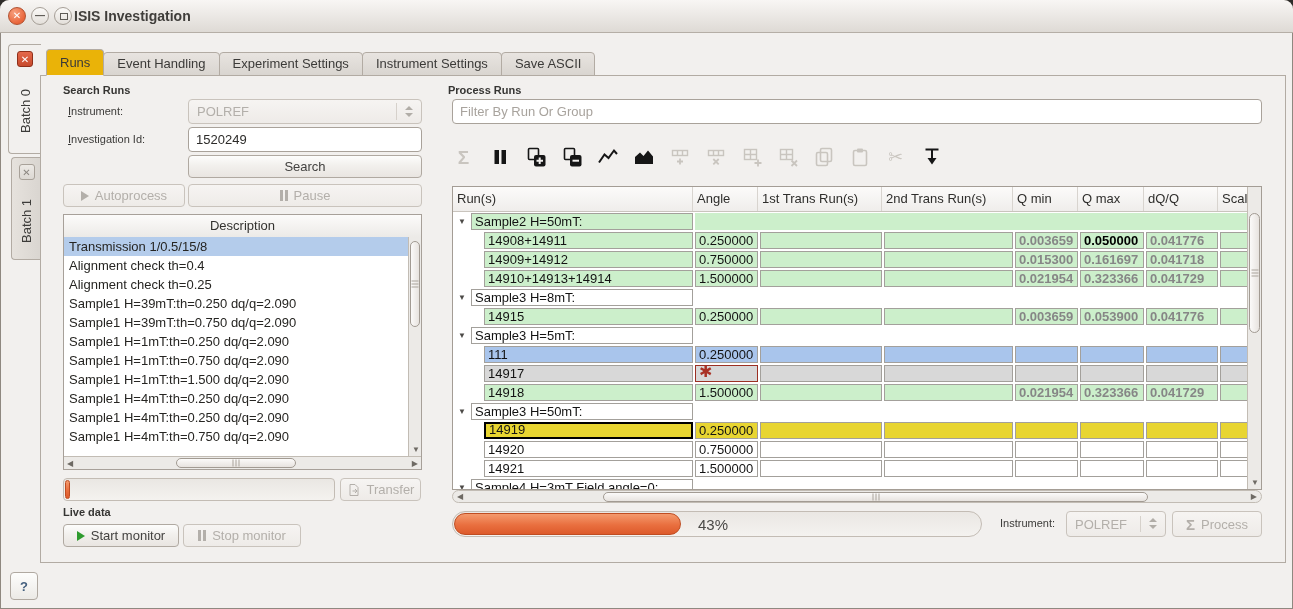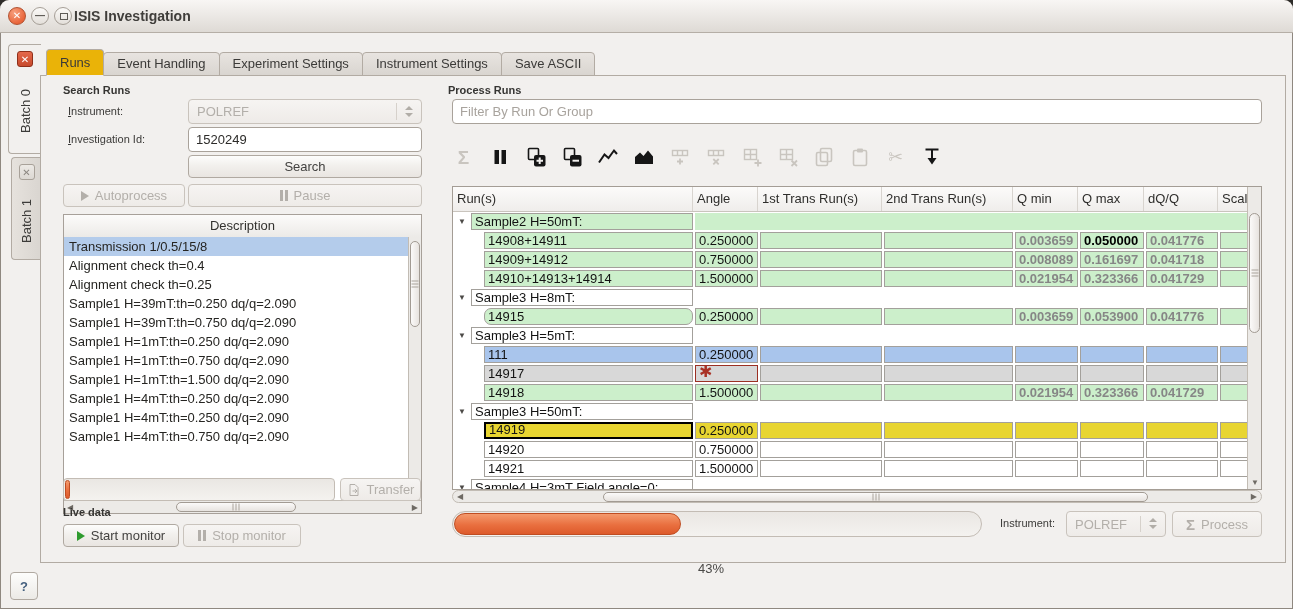--- a/index.html
+++ b/index.html
@@ -37,21 +37,21 @@
   .input::placeholder{color:#a8a39d;}
   .combo{position:absolute;box-sizing:border-box;background:linear-gradient(#f6f4f2,#eeebe8);border:1px solid #c9c3bc;border-radius:4px;font-size:13px;color:#b3afaa;display:flex;align-items:center;padding:0 8px;}
   .spin{margin-left:auto;display:flex;flex-direction:column;gap:3px;padding-left:8px;border-left:1px solid #d6d1cb;height:70%;justify-content:center;}
   .spin i{width:0;height:0;border-left:4px solid transparent;border-right:4px solid transparent;}
   .spin i.up{border-bottom:4px solid #b1ada7;}
   .spin i.dn{border-top:4px solid #b1ada7;}
   .playtri{width:0;height:0;border-top:5px transparent solid;border-bottom:5px transparent solid;border-left:8px solid currentColor;}
   .pausebars{width:8px;height:11px;box-sizing:border-box;border-left:3px solid currentColor;border-right:3px solid currentColor;}
   .green{color:#2e9b2e;}.gray{color:#b3afaa;}
   
-  .dlist{position:absolute;left:63px;top:214px;width:359px;height:300px;box-sizing:border-box;border:1px solid #a7a099;background:#fff;overflow:hidden;}
+  .dlist{position:absolute;left:63px;top:214px;width:359px;height:256px;box-sizing:border-box;border:1px solid #a7a099;background:#fff;overflow:hidden;}
   .dhead{height:22px;line-height:21px;text-align:center;font-size:13px;color:#33322f;background:linear-gradient(#fcfbfa,#eceae7);border-bottom:1px solid #c9c4bd;}
   .drows{position:absolute;left:0;top:22px;right:13px;bottom:13px;overflow:hidden;}
   .drow{height:19px;line-height:19px;font-size:13px;color:#262522;padding:0 5px;white-space:nowrap;}
   .drow.selected{background:var(--selection-blue);}
   
   .vscroll{position:absolute;box-sizing:border-box;background:#eceae7;border-left:1px solid #c2bcb4;}
   .hscroll{position:absolute;box-sizing:border-box;background:#eceae7;border-top:1px solid #c2bcb4;}
   .thumb{position:absolute;box-sizing:border-box;background:linear-gradient(90deg,#fbfaf9,#e7e3df);border:1px solid #a29b93;border-radius:6px;}
   .hscroll .thumb{top:1px;height:10px;background:linear-gradient(#fbfaf9,#e7e3df);}
   .grip{position:absolute;left:50%;top:50%;transform:translate(-50%,-50%);display:flex;flex-direction:column;gap:2px;}
@@ -82,21 +82,21 @@
   .r-blue .cell{background:var(--row-blue);}
   .r-gray .cell{background:var(--row-gray);}
   .r-yellow .cell{background:var(--row-yellow);}
   .cell.muted{color:#868686;font-weight:bold;}
   .cell.boldval{font-weight:bold;color:#000;}
   .cell.invalid{border-color:#9c2f23;color:var(--invalid-red);font-size:16px;line-height:12px;font-weight:bold;}
   .cell.focused{border:2px solid #000;line-height:12px;}
   
   .progress{position:absolute;box-sizing:border-box;border:1px solid #c3bcb4;border-radius:13px;background:linear-gradient(#eae7e3,#f4f2ef);}
   .pfill{position:absolute;left:1px;top:1px;bottom:1px;border-radius:12px;background:linear-gradient(#f49a6d,var(--progress-orange) 55%,#dd5a2b);border:1px solid #bf4d22;box-sizing:border-box;}
-  .plabel{position:absolute;top:0;height:100%;display:flex;align-items:center;font-size:13px;color:#4a4947;margin-top:44px;}
+  .plabel{position:absolute;top:0;height:100%;display:flex;align-items:center;font-size:15px;color:#4a4947;}
   .help{position:absolute;left:10px;top:572px;width:28px;height:28px;box-sizing:border-box;border:1px solid #b0a9a1;border-radius:4px;background:linear-gradient(#fdfdfc,#eceae6);display:flex;align-items:center;justify-content:center;font-size:13px;font-weight:bold;color:#44607e;}
   .ticon{color:#b3afaa;display:flex;}
 </style>
 </head>
 <body>
 
 <div class="window">
 
   <div class="titlebar">
     <div class="wbtn close">
@@ -327,42 +327,42 @@
           <span class="cell muted" style="flex: 0 0 63px; width: 63px;">0.003659</span>
           <span class="cell boldval" style="flex: 0 0 64px; width: 64px;">0.050000</span>
           <span class="cell muted" style="flex: 0 0 72px; width: 72px;">0.041776</span>
           <span class="cell" style="flex: 0 0 45px; width: 45px;"></span>
         </div>
         <div class="pt-row r-green">
           <span class="cell" style="flex: 0 0 209px; width: 209px;">14909+14912</span>
           <span class="cell" style="flex: 0 0 63px; width: 63px;">0.750000</span>
           <span class="cell" style="flex: 0 0 122px; width: 122px;"></span>
           <span class="cell" style="flex: 0 0 129px; width: 129px;"></span>
-          <span class="cell muted" style="flex: 0 0 63px; width: 63px;">0.008089</span>
+          <span class="cell muted" style="flex: 0 0 63px; width: 63px;">0.015300</span>
           <span class="cell muted" style="flex: 0 0 64px; width: 64px;">0.161697</span>
           <span class="cell muted" style="flex: 0 0 72px; width: 72px;">0.041718</span>
           <span class="cell" style="flex: 0 0 45px; width: 45px;"></span>
         </div>
         <div class="pt-row r-green">
           <span class="cell" style="flex: 0 0 209px; width: 209px;">14910+14913+14914</span>
           <span class="cell" style="flex: 0 0 63px; width: 63px;">1.500000</span>
           <span class="cell" style="flex: 0 0 122px; width: 122px;"></span>
           <span class="cell" style="flex: 0 0 129px; width: 129px;"></span>
           <span class="cell muted" style="flex: 0 0 63px; width: 63px;">0.021954</span>
           <span class="cell muted" style="flex: 0 0 64px; width: 64px;">0.323366</span>
           <span class="cell muted" style="flex: 0 0 72px; width: 72px;">0.041729</span>
           <span class="cell" style="flex: 0 0 45px; width: 45px;"></span>
         </div>
         <div class="pt-row grp g-plain">
           <span class="tri">▼</span>
           <span class="gname">Sample3 H=8mT:</span>
           <span class="band"></span>
         </div>
         <div class="pt-row r-green">
-          <span class="cell" style="flex: 0 0 209px; width: 209px; border-radius: 7px;">14915</span>
+          <span class="cell" style="flex: 0 0 209px; width: 209px;">14915</span>
           <span class="cell" style="flex: 0 0 63px; width: 63px;">0.250000</span>
           <span class="cell" style="flex: 0 0 122px; width: 122px;"></span>
           <span class="cell" style="flex: 0 0 129px; width: 129px;"></span>
           <span class="cell muted" style="flex: 0 0 63px; width: 63px;">0.003659</span>
           <span class="cell muted" style="flex: 0 0 64px; width: 64px;">0.053900</span>
           <span class="cell muted" style="flex: 0 0 72px; width: 72px;">0.041776</span>
           <span class="cell" style="flex: 0 0 45px; width: 45px;"></span>
         </div>
         <div class="pt-row grp g-plain">
           <span class="tri">▼</span>

